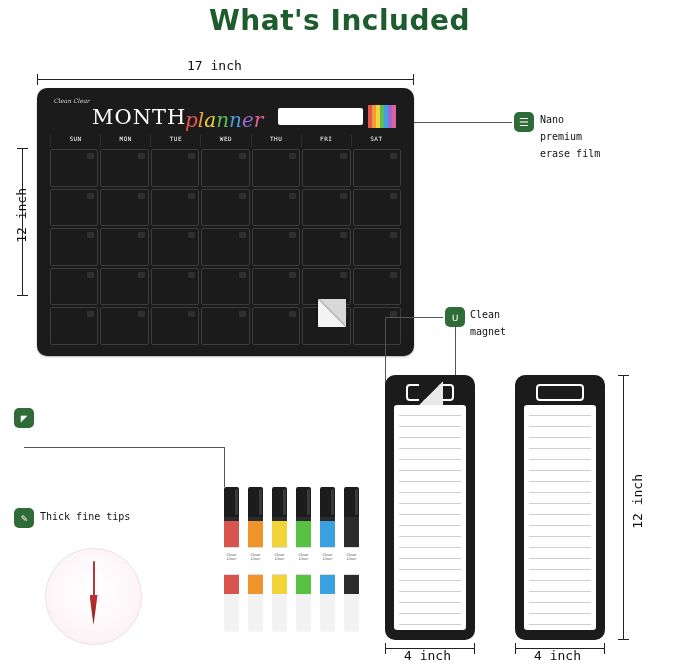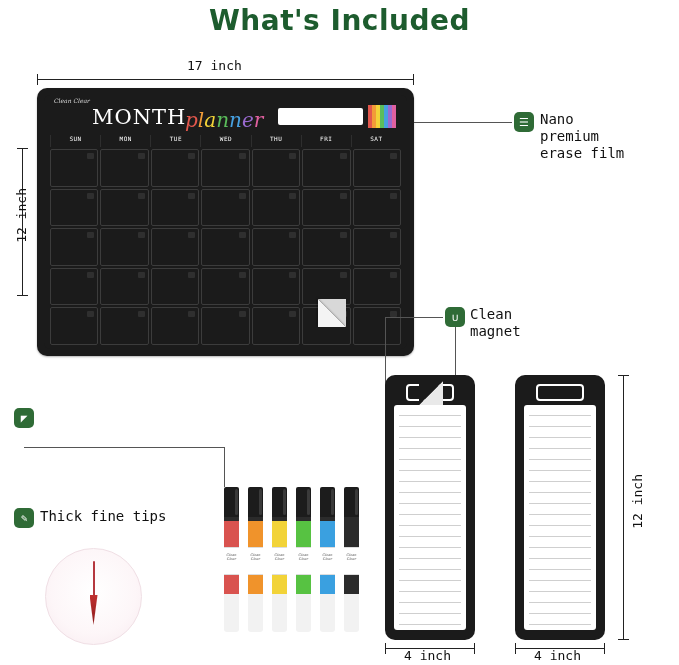--- a/index.html
+++ b/index.html
@@ -138,21 +138,21 @@
 
   
   .badge{
     position:absolute;width:20px;height:20px;border-radius:5px;
     background:#2f6b36;color:#fff;
     display:flex;align-items:center;justify-content:center;
     font-size:11px;
   }
   .callout-text{
     position:absolute;
-    font-size:14px;color:#111;
+    font-size:10px;color:#111;
     line-height:17px;
     font-family:"DejaVu Sans Mono", monospace;
     white-space:pre-line;
   }
   .lead{position:absolute;background:#555;height:1px;}
   .lead-v{position:absolute;background:#555;width:1px;}
 
   
   .marker{position:absolute;width:15px;height:145px;}
   .marker .cap{position:absolute;left:0;top:0;width:15px;height:30px;border-radius:2px 2px 0 0;background:#1c1c1c;}

